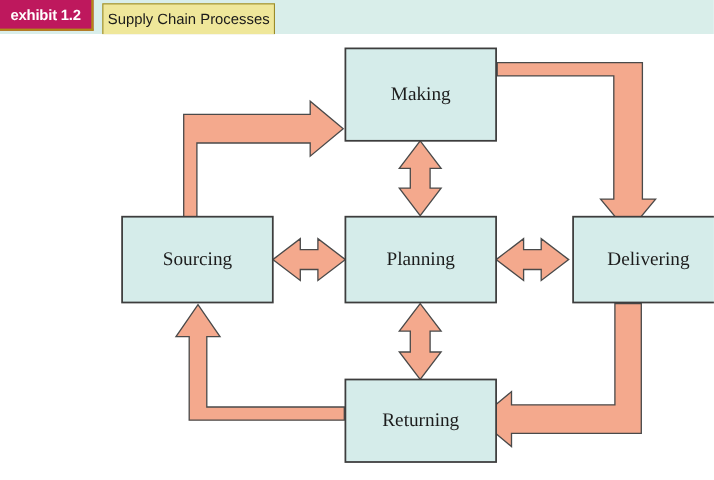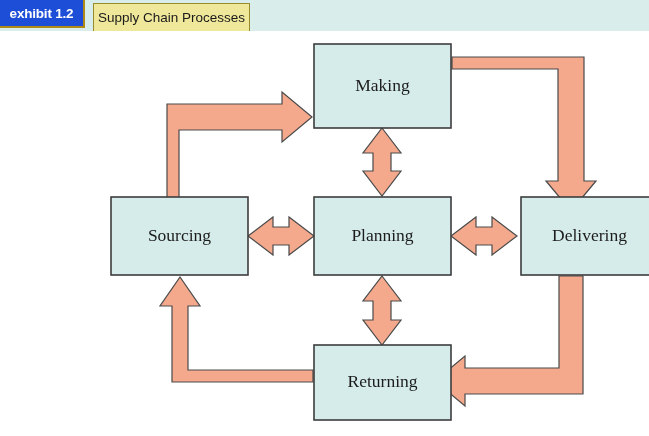--- a/index.html
+++ b/index.html
@@ -23,21 +23,21 @@
     width: 649px;
     height: 31px;
     background: #d9eeea;
   }
   #exhibit-badge {
     position: absolute;
     left: 0;
     top: 0;
     width: 85px;
     height: 28px;
-    background: #1d4ed8;
+    background: #be185d;
     border: 2px solid #b08a17;
     border-left: none;
     border-top: none;
     box-sizing: border-box;
     display: flex;
     align-items: center;
     justify-content: center;
   }
   #exhibit-badge .label {
     color: #ffffff;

